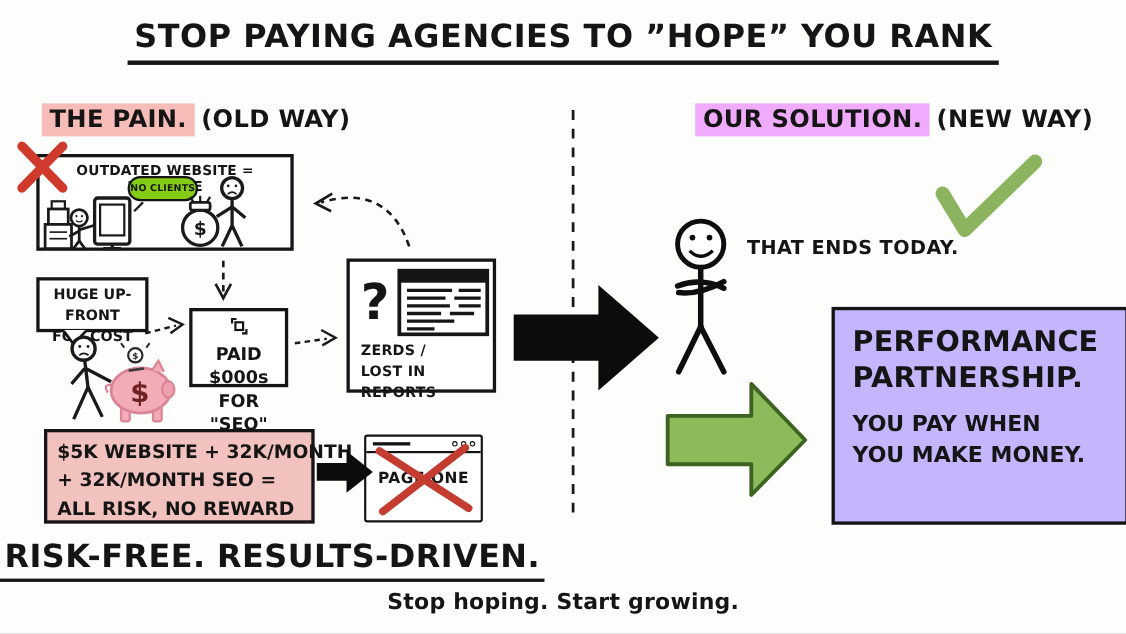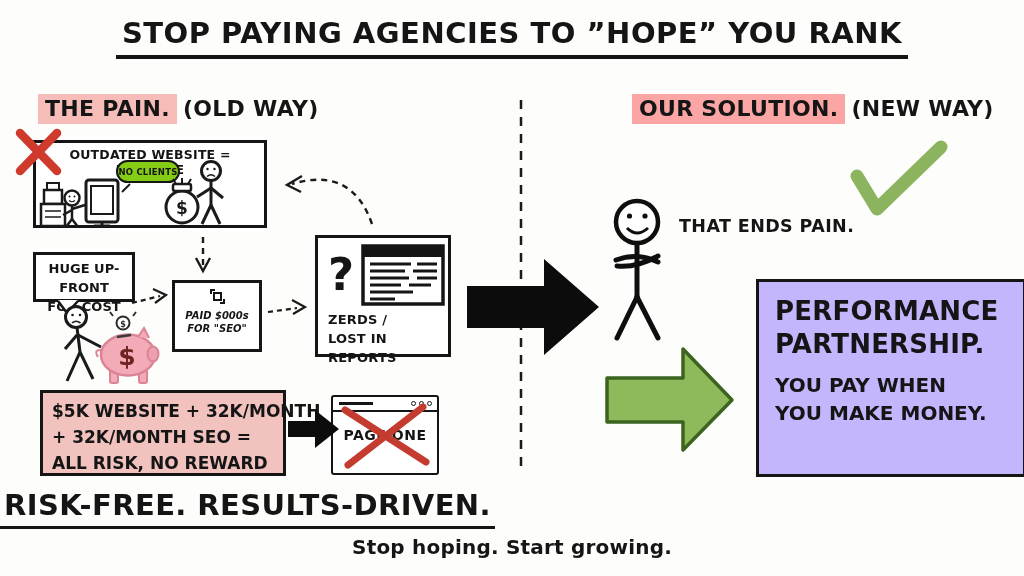--- a/index.html
+++ b/index.html
@@ -10,37 +10,37 @@
   }
   .abs { position:absolute; }
   
   #title-wrap { top:16px; left:0; width:1024px; text-align:center; }
   #title-wrap span {
     display:inline-block; font-size:29px; font-weight:bold; letter-spacing:0.5px;
     border-bottom:4px solid #151515; padding:0 6px 5px 6px;
   }
   .section-heading { font-size:22px; font-weight:bold; letter-spacing:0.3px; white-space:nowrap; }
   .hl-pink  { background:#f6bcb8; padding:2px 7px 3px 7px; }
-  .hl-green { background:#fca5a5; padding:2px 7px 3px 7px; }
+  .hl-green { background:#f0abfc; padding:2px 7px 3px 7px; }
   .mode-label { margin-left:6px; }
   
   .sketch-box { border:3px solid #151515; background:#fff; }
   #box-outdated { left:33px; top:140px; width:234px; height:88px; }
   #box-outdated .box-title {
     text-align:center; margin-top:4px; font-size:12.5px; font-weight:bold; letter-spacing:0.2px;
   }
   #speech-bubble {
     left:116px; top:160px; width:64px; height:23px; border:2px solid #151515;
     border-radius:12px; background:#84cc16; font-size:8.5px; font-weight:bold;
     display:flex; align-items:center; justify-content:center; letter-spacing:0.2px;
   }
   #box-upfront { left:33px; top:252px; width:102px; height:50px; padding-top:5px;
     text-align:center; font-size:13px; font-weight:bold; line-height:1.45; }
   #box-paid { left:172px; top:280px; width:90px; height:72px; text-align:center;
-    font-size:10px; font-weight:bold; line-height:1.35; padding-top:3px;font-style:italic; }
+    font-size:16px; font-weight:bold; line-height:1.35; padding-top:3px; }
   #box-reports { left:315px; top:235px; width:136px; height:122px; padding:6px 0 0 10px; }
   #box-reports .qmark { font-size:45px; font-weight:bold; line-height:1; margin-top:8px; }
   #box-reports .top-row { display:flex; gap:7px; align-items:flex-start; }
   #box-reports .rep-line { font-size:13px; font-weight:bold; letter-spacing:0.2px; line-height:1.45; }
   #box-reports .rep-text { margin-top:5px; }
   #box-cost { left:40px; top:390px; width:246px; height:86px; background:#f2c2bf;
     padding:6px 9px; font-size:17px; font-weight:bold; line-height:1.52; white-space:nowrap; overflow:visible; }
   
   #browser { left:331px; top:395px; width:108px; height:80px; border:2.5px solid #151515;
     border-radius:3px; background:#fff; }
@@ -136,21 +136,21 @@
       <div class="line"></div>
       <div class="dots">
           <i></i>
           <i></i>
           <i></i>
         </div>
     </div>
     <div class="label">PAGE ONE</div>
   </div>
 
-  <div id="ends-today" class="abs">THAT ENDS PAIN.</div>
+  <div id="ends-today" class="abs">THAT ENDS TODAY.</div>
 
   <div id="box-partnership" class="abs">
     <div class="pt-title">
       <div>PERFORMANCE</div>
       <div>PARTNERSHIP.</div>
     </div>
     <div class="pt-body">
       <div>YOU PAY WHEN</div>
       <div>YOU MAKE MONEY.</div>
     </div>

